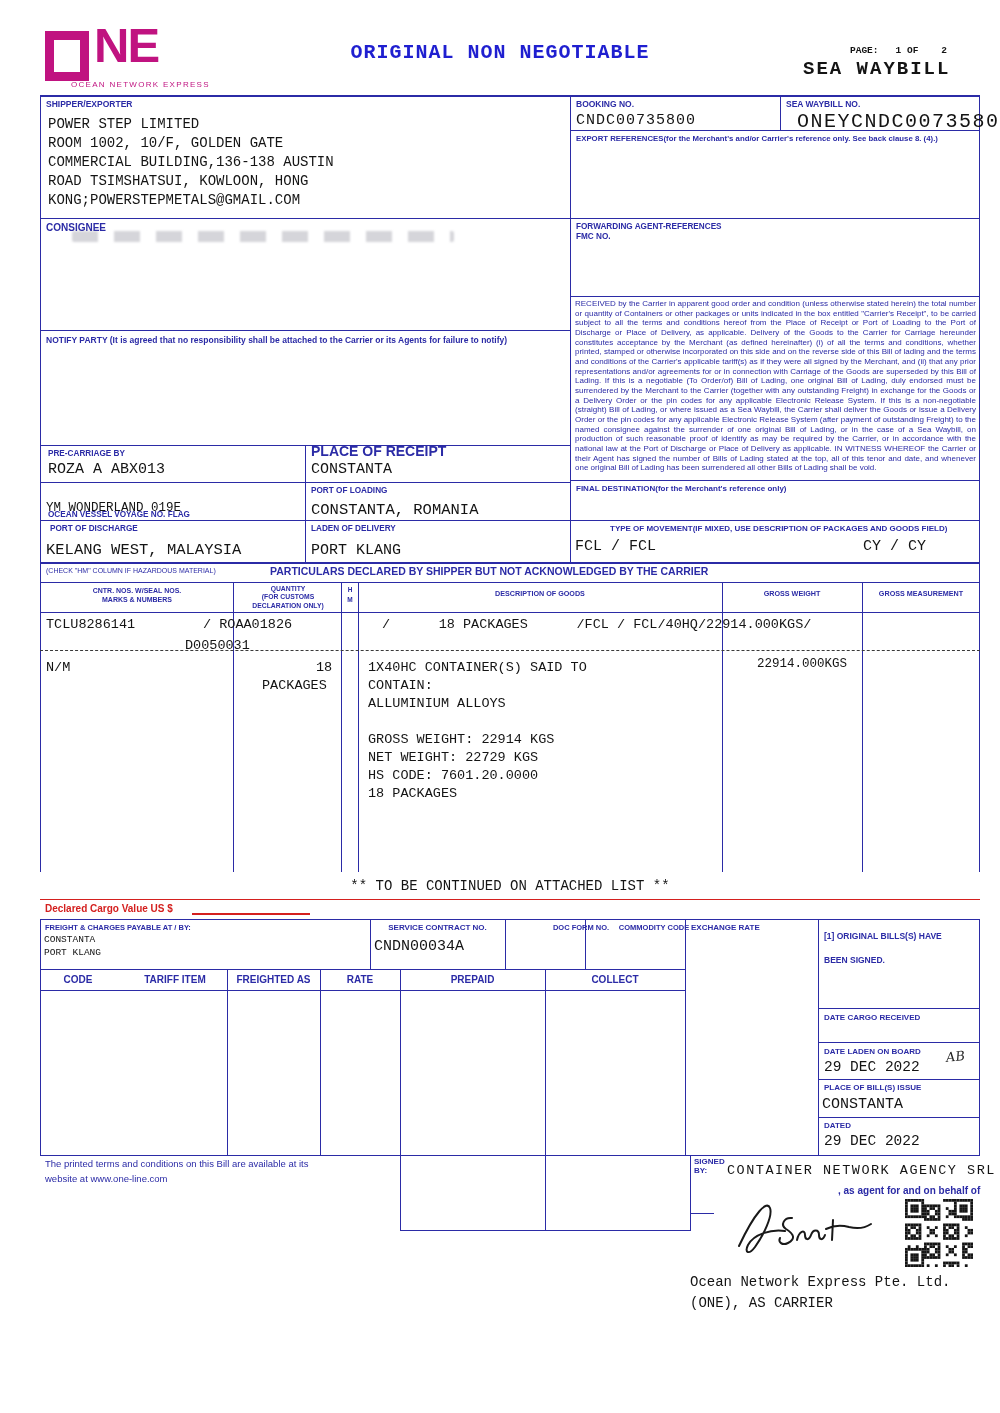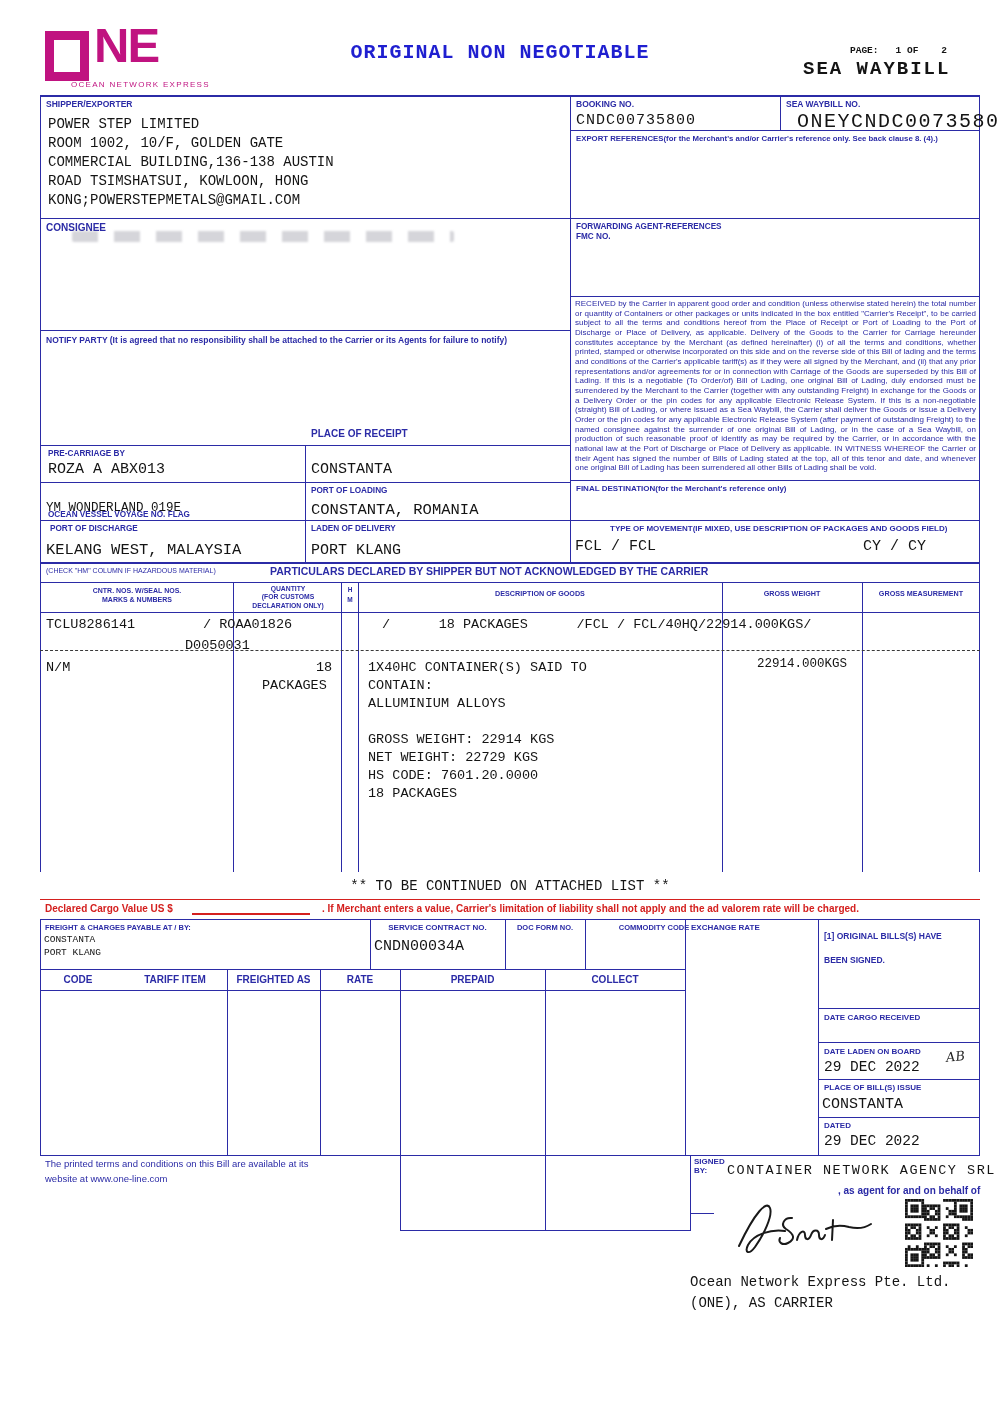--- a/index.html
+++ b/index.html
@@ -67,21 +67,21 @@
               background:repeating-linear-gradient(90deg,rgba(125,125,140,.32) 0 26px,rgba(125,125,140,0) 26px 42px);"></div>
 
   <div class="lbl" style="left:576px;top:222px;font-size:8.2px;">FORWARDING AGENT-REFERENCES
 FMC NO.</div>
   <div class="lbl para" style="left:575px;top:299px;width:401px;font-size:8px;line-height:9.65px;font-weight:400;">RECEIVED by the Carrier in apparent good order and condition (unless otherwise stated herein) the total number or quantity of Containers or other packages or units indicated in the box entitled "Carrier's Receipt", to be carried subject to all the terms and conditions hereof from the Place of Receipt or Port of Loading to the Port of Discharge or Place of Delivery, as applicable.  Delivery of the Goods to the Carrier for Carriage hereunder constitutes acceptance by the Merchant (as defined hereinafter) (i) of all the terms and conditions, whether printed, stamped or otherwise incorporated on this side and on the reverse side of this Bill of lading and the terms and conditions of the Carrier's applicable tariff(s) as if they were all signed by the Merchant, and (ii) that any prior representations and/or agreements for or in connection with Carriage of the Goods are superseded by this Bill of Lading.  If this is a negotiable (To Order/of) Bill of Lading, one original Bill of Lading, duly endorsed must be surrendered by the Merchant to the Carrier (together with any outstanding Freight) in exchange for the Goods or a Delivery Order or the pin codes for any applicable Electronic Release System.  If this is a non-negotiable (straight) Bill of Lading, or where issued as a Sea Waybill, the Carrier shall deliver the Goods or issue a Delivery Order or the pin codes for any applicable Electronic Release System (after payment of outstanding Freight) to the named consignee against the surrender of one original Bill of Lading, or in the case of a Sea Waybill, on production of such reasonable proof of identify as may be required by the Carrier, or in accordance with the national law at the Port of Discharge or Place of Delivery as applicable.  IN WITNESS WHEREOF the Carrier or their Agent has signed the number of Bills of Lading stated at the top, all of this tenor and date, and whenever one original Bill of Lading has been surrendered all other Bills of Lading shall be void.</div>
 
   <div class="lbl" style="left:46px;top:335px;width:520px;font-size:8.5px;">NOTIFY PARTY (It is agreed that no responsibility shall be attached to the Carrier or its Agents for failure to notify)</div>
 
   <div class="lbl" style="left:48px;top:449px;font-size:8.2px;">PRE-CARRIAGE BY</div>
   <div class="val" style="left:48px;top:460px;font-size:15px;">ROZA A ABX013</div>
-  <div class="lbl" style="left:311px;top:428px;font-size:10px;">PLACE OF RECEIPT</div>
+  <div class="lbl" style="left:311px;top:443px;font-size:14px;">PLACE OF RECEIPT</div>
   <div class="val" style="left:311px;top:460px;font-size:15px;">CONSTANTA</div>
 
   <div class="lbl" style="left:48px;top:486px;font-size:8.2px;margin-top:24px;">OCEAN VESSEL VOYAGE NO.  FLAG</div>
   <div class="val" style="left:46px;top:500px;font-size:12.5px;">YM WONDERLAND 019E</div>
   <div class="lbl" style="left:311px;top:486px;font-size:8.2px;">PORT OF LOADING</div>
   <div class="val" style="left:311px;top:500px;font-size:15.5px;">CONSTANTA, ROMANIA</div>
 
   <div class="lbl" style="left:50px;top:524px;font-size:8.2px;">PORT OF DISCHARGE</div>
   <div class="val" style="left:46px;top:540px;font-size:15.5px;">KELANG WEST, MALAYSIA</div>
   <div class="lbl" style="left:311px;top:524px;font-size:8.2px;">LADEN OF DELIVERY</div>
@@ -134,41 +134,40 @@
 NET WEIGHT: 22729 KGS
 HS CODE: 7601.20.0000
 18 PACKAGES</div>
   <div class="val" style="left:757px;top:656px;font-size:12.5px;">22914.000KGS</div>
 
   <div class="val ctr" style="left:250px;top:877px;width:520px;font-size:14px;">** TO BE CONTINUED ON ATTACHED LIST **</div>
 
   <div class="hl redl" style="left:40px;top:899px;width:940px;"></div>
   <div class="lbl red" style="left:45px;top:903px;font-size:10px;">Declared Cargo Value US $</div>
   <div style="position:absolute;left:192px;top:913px;width:118px;height:2px;background:#d4201f;"></div>
-  <div class="lbl red" style="left:322px;top:903px;font-size:10px;">. If Merchant enters a value, Carrier's limitation of liability shall not apply and the ad valorem rate will be charged.</div>
 
   <div class="box" style="left:40px;top:919px;width:940px;height:237px;"></div>
   <div class="vl" style="left:370px;top:919px;height:50px;"></div>
   <div class="vl" style="left:505px;top:919px;height:50px;"></div>
   <div class="vl" style="left:585px;top:919px;height:50px;"></div>
   <div class="vl" style="left:685px;top:919px;height:237px;"></div>
   <div class="vl" style="left:818px;top:919px;height:237px;"></div>
   <div class="hl" style="left:40px;top:969px;width:645px;"></div>
   <div class="hl" style="left:40px;top:990px;width:645px;"></div>
   <div class="vl" style="left:227px;top:969px;height:187px;"></div>
   <div class="vl" style="left:320px;top:969px;height:187px;"></div>
   <div class="vl" style="left:400px;top:969px;height:187px;"></div>
   <div class="vl" style="left:545px;top:969px;height:187px;"></div>
 
   <div class="lbl" style="left:45px;top:923px;font-size:7.5px;">FREIGHT &amp; CHARGES PAYABLE AT / BY:</div>
   <div class="val" style="left:44px;top:934px;font-size:9.5px;line-height:12.5px;">CONSTANTA
 PORT KLANG</div>
   <div class="lbl ctr" style="left:370px;top:923px;width:135px;font-size:8px;">SERVICE CONTRACT NO.</div>
   <div class="val" style="left:374px;top:937px;font-size:15px;">CNDN00034A</div>
-  <div class="lbl ctr" style="left:505px;top:923px;width:80px;font-size:7.5px;">DOC FORM NO.</div>
+  <div class="lbl ctr" style="left:505px;top:923px;width:80px;font-size:7.5px;padding-left:36px;">DOC FORM NO.</div>
   <div class="lbl ctr" style="left:604px;top:923px;width:100px;font-size:7.5px;">COMMODITY CODE</div>
   <div class="lbl" style="left:691px;top:923px;font-size:8px;">EXCHANGE RATE</div>
 
   <div class="lbl ctr" style="left:48px;top:974px;width:60px;font-size:10px;">CODE</div>
   <div class="lbl ctr" style="left:120px;top:974px;width:110px;font-size:10px;">TARIFF ITEM</div>
   <div class="lbl ctr" style="left:227px;top:974px;width:93px;font-size:10px;">FREIGHTED AS</div>
   <div class="lbl ctr" style="left:320px;top:974px;width:80px;font-size:10px;">RATE</div>
   <div class="lbl ctr" style="left:400px;top:974px;width:145px;font-size:10px;">PREPAID</div>
   <div class="lbl ctr" style="left:545px;top:974px;width:140px;font-size:10px;">COLLECT</div>
 

